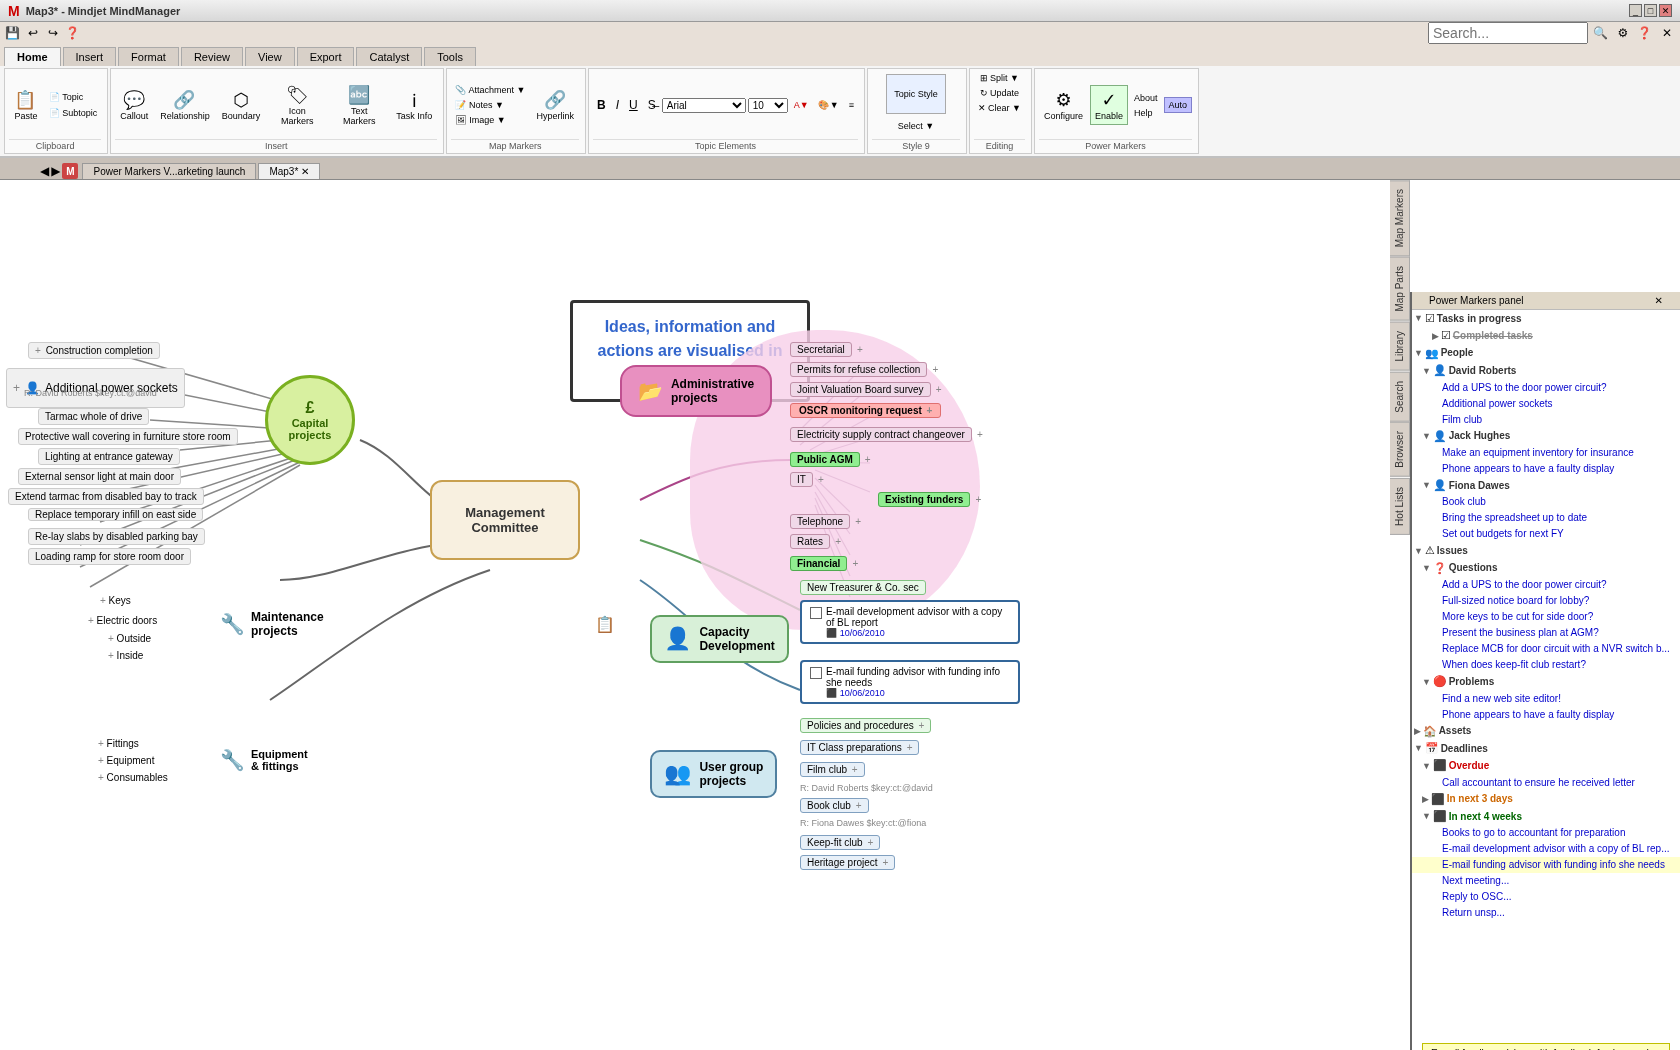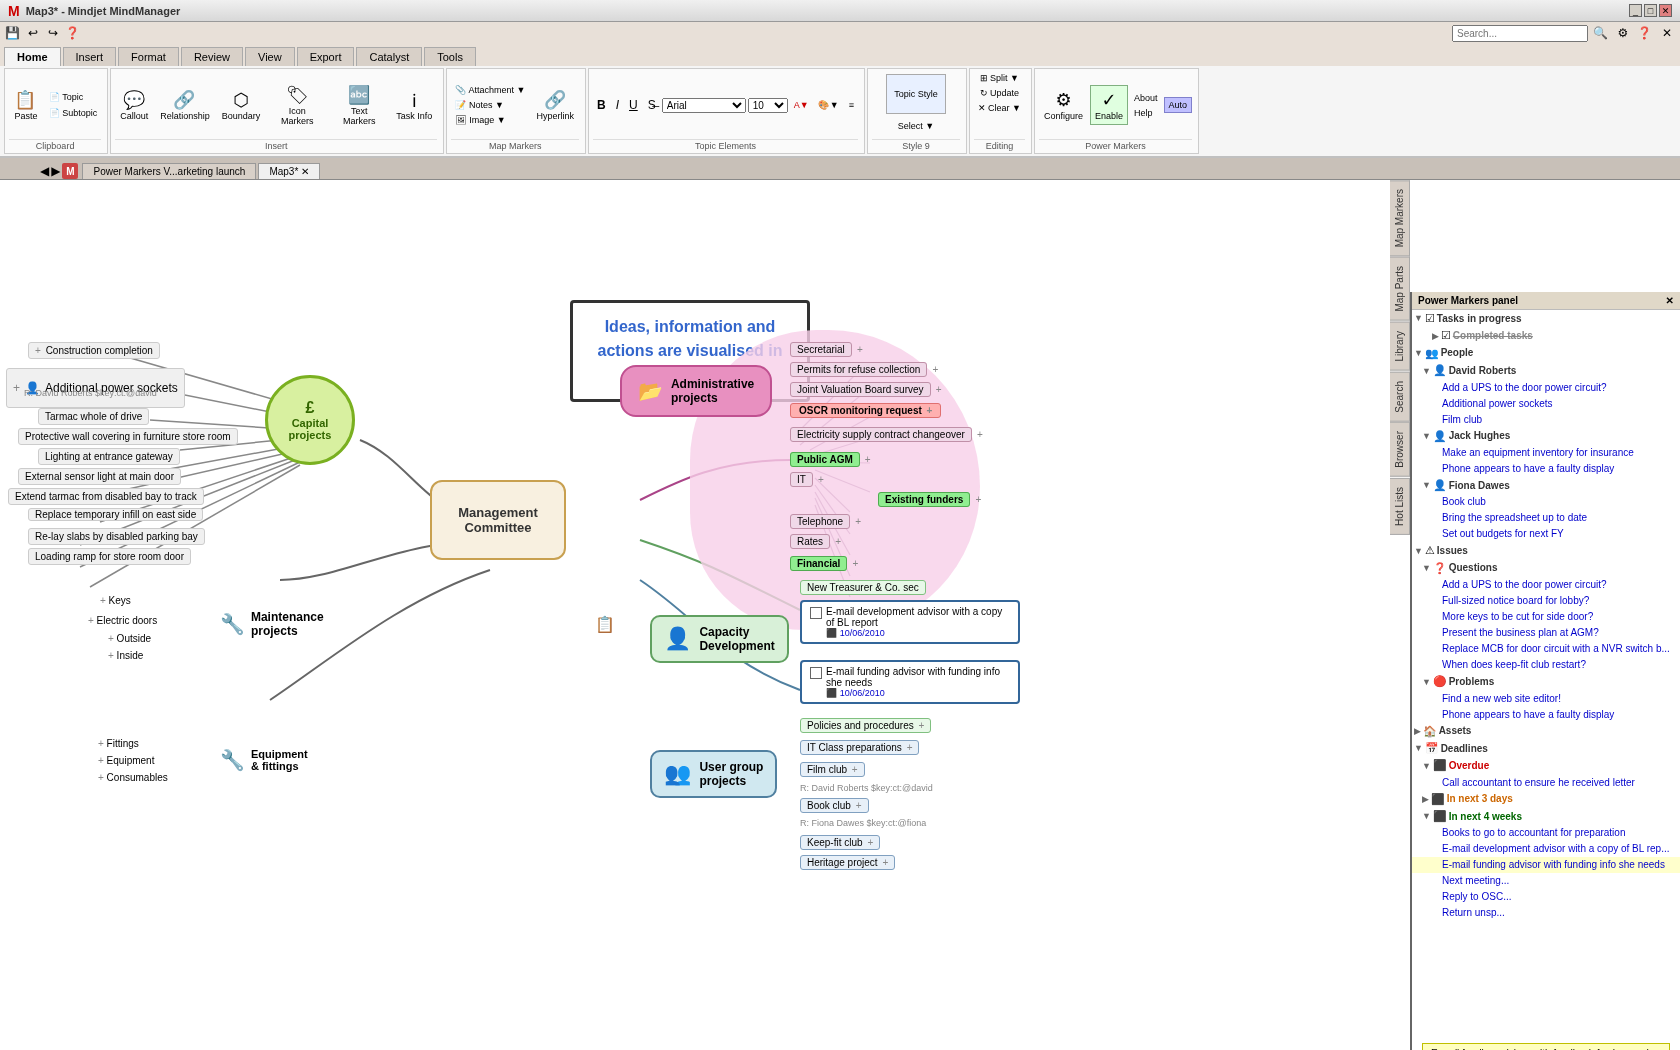--- a/index.html
+++ b/index.html
@@ -62,21 +62,21 @@
     
     .info-callout { position: absolute; background: white; border: 3px solid #333; border-radius: 4px; padding: 12px; font-size: 16px; font-weight: bold; color: #3366cc; text-align: center; line-height: 1.5; }
     .info-callout2 { position: absolute; background: white; border: 3px solid #333; border-radius: 4px; padding: 12px; font-size: 22px; font-weight: bold; color: #aa2200; text-align: center; line-height: 1.4; }
 
     svg.lines { position: absolute; top: 0; left: 0; width: 100%; height: 100%; pointer-events: none; }
 
     .right-sidebar-tabs { position: absolute; right: 270px; top: 160px; display: flex; flex-direction: column; gap: 1px; z-index: 10; }
     .sidebar-tab-v { writing-mode: vertical-lr; transform: rotate(180deg); padding: 8px 4px; background: #d8d0c8; border: 1px solid #aaa; border-right: none; font-size: 10px; cursor: pointer; color: #333; }
 
     .power-markers-panel { position: absolute; right: 0; top: 112px; width: 270px; background: #f8f8f0; border-left: 2px solid #666; height: calc(1050px - 112px - 22px - 22px - 22px); overflow: hidden; display: flex; flex-direction: column; }
-    .pm-header { background: #e0d8c8; padding: 3px 6px; font-size: 10px; font-weight: bold; border-bottom: 1px solid #bbb; display: flex; justify-content: space-between; align-items: center; }
+    .pm-header { background: #e0d8c8; padding: 3px 17px; font-size: 10px; font-weight: normal; border-bottom: 1px solid #bbb; display: flex; justify-content: space-between; align-items: center; }
     .pm-tree { overflow-y: auto; flex: 1; background: white; }
     .pm-item { display: flex; align-items: center; padding: 1px 2px; font-size: 10px; line-height: 1.4; }
     .pm-indent1 { padding-left: 10px; }
     .pm-indent2 { padding-left: 20px; }
     .pm-indent3 { padding-left: 30px; }
     .pm-toggle { color: #666; margin-right: 2px; font-size: 9px; }
     .pm-icon { margin-right: 2px; font-size: 11px; }
     .pm-link { color: #0000cc; cursor: pointer; }
     .pm-bold { font-weight: bold; color: #333; }
     .overdue-red { color: #cc0000; font-weight: bold; }
@@ -99,21 +99,21 @@
   </div>
 </div>
 
 <div class="qat">
   <div class="qat-btn">💾</div>
   <div class="qat-btn">↩</div>
   <div class="qat-btn">↪</div>
   <div class="qat-btn">❓</div>
   <div style="flex:1;"></div>
   <div style="display:flex;gap:4px;align-items:center;">
-    <input type="text" style="width: 136px; font-size: 10px; padding: 1px 3px;" placeholder="Search...">
+    <input type="text" style="width: 160px; font-size: 14px; padding: 1px 3px;" placeholder="Search...">
     <div class="qat-btn">🔍</div>
     <div class="qat-btn">⚙</div>
     <div class="qat-btn">❓</div>
     <div class="qat-btn">✕</div>
   </div>
 </div>
 
 <div class="ribbon">
   <div class="ribbon-tabs">
     <div class="ribbon-tab active">Home</div>
@@ -299,21 +299,21 @@
       <line x1="815" y1="312" x2="850" y2="375" stroke="#aa88aa" stroke-width="1.2"></line>
       <line x1="815" y1="318" x2="850" y2="396" stroke="#aa88aa" stroke-width="1.2"></line>
       <line x1="815" y1="325" x2="850" y2="417" stroke="#aa88aa" stroke-width="1.2"></line>
     </svg>
 
     <div class="info-callout" style="left:570px;top:120px;width:240px;color:#3366cc;font-size:16px;">
       <span>Ideas, information and actions are visualised in the map...</span>
     </div>
 
 
-    <div class="mm-central" style="left:430px;top:300px;width:136px;height:80px;">
+    <div class="mm-central" style="left:430px;top:300px;width:150px;height:80px;">
       <span>Management<br>Committee</span>
     </div>
 
     <div style="position:absolute;left:265px;top:195px;width:90px;height:90px;background:#d8f0a0;border:3px solid #7ab020;border-radius:50%;display:flex;flex-direction:column;align-items:center;justify-content:center;font-weight:bold;font-size:11px;text-align:center;color:#336600;">
       <span style="font-size:16px;">£</span>
       <span>Capital<br>projects</span>
     </div>
 
     <div style="position:absolute;left:28px;top:162px;background:#f0f0f0;border:1px solid #ccc;border-radius:3px;padding:2px 6px;font-size:10px;white-space:nowrap;">
       <span style="color:#888;margin-right:2px;">+</span>

